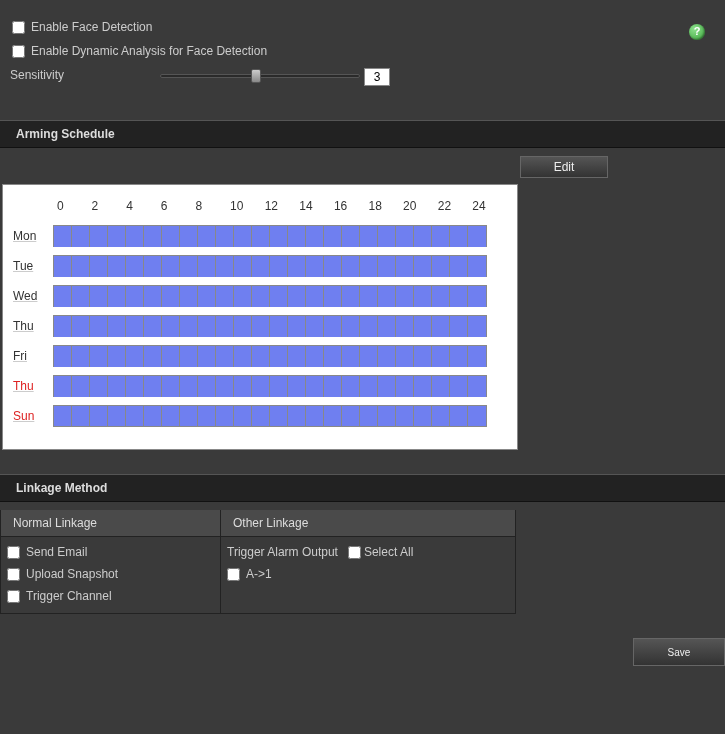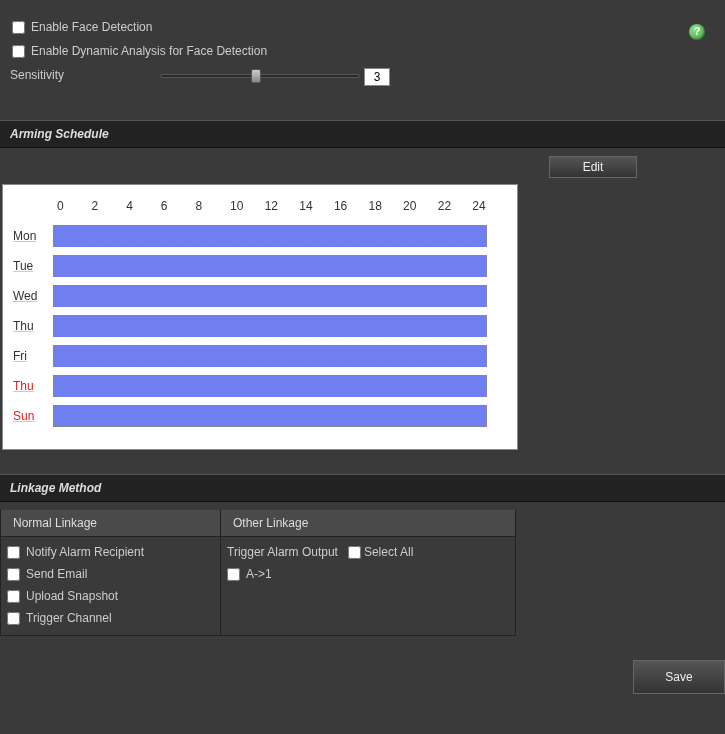--- a/index.html
+++ b/index.html
@@ -79,31 +79,30 @@
     border: 1px solid #888;
     margin-left: 4px;
     text-align: center;
     line-height: 16px;
     font-size: 12px;
   }
   .section-header {
     background: #222;
     border-top: 1px solid #555;
     border-bottom: 1px solid #111;
-    padding: 6px 10px;
+    padding: 6px 16px;
     font-weight: bold;
     font-size: 12px;
     color: #ddd;
     margin: 0 0 8px 0;
-    font-style: italic;
   }
   .edit-row {
     display: flex;
     justify-content: flex-end;
-    padding-right: 88px;
+    padding-right: 117px;
     margin-bottom: 6px;
   }
   .btn {
     width: 88px;
     height: 22px;
     background: linear-gradient(#555,#333);
     border: 1px solid #666;
     color: #eee;
     font-size: 12px;
     cursor: pointer;
@@ -194,25 +193,25 @@
   }
   .trigger-row .trig-label { margin-right: 6px; }
   .save-row {
     margin-top: 24px;
     display: flex;
     justify-content: flex-end;
     padding-right: 0;
   }
   .save-btn {
     width: 92px;
-    height: 34px;
+    height: 28px;
     background: linear-gradient(#555,#333);
     border: 1px solid #666;
     color: #eee;
-    font-size: 12px;
+    font-size: 10px;
     cursor: pointer;
   }
   .container { position: relative; width: 725px; }
 </style>
 </head>
 <body>
 
 <div class="container">
   <div class="help-icon">?</div>
 
@@ -466,24 +465,20 @@
 
   <div class="section-header">Linkage Method</div>
 
   <div class="linkage-wrap">
     <div class="linkage-table">
       <div class="linkage-col left">
         <div class="col-header">Normal Linkage</div>
         <div class="col-body" id="normal-body">
             <div class="link-row">
               <input type="checkbox" style="">
-              <span>Notify Alarm Recipient</span>
-            </div>
-            <div class="link-row">
-              <input type="checkbox" style="">
               <span>Send Email</span>
             </div>
             <div class="link-row">
               <input type="checkbox" style="">
               <span>Upload Snapshot</span>
             </div>
             <div class="link-row">
               <input type="checkbox" style="">
               <span>Trigger Channel</span>
             </div>

